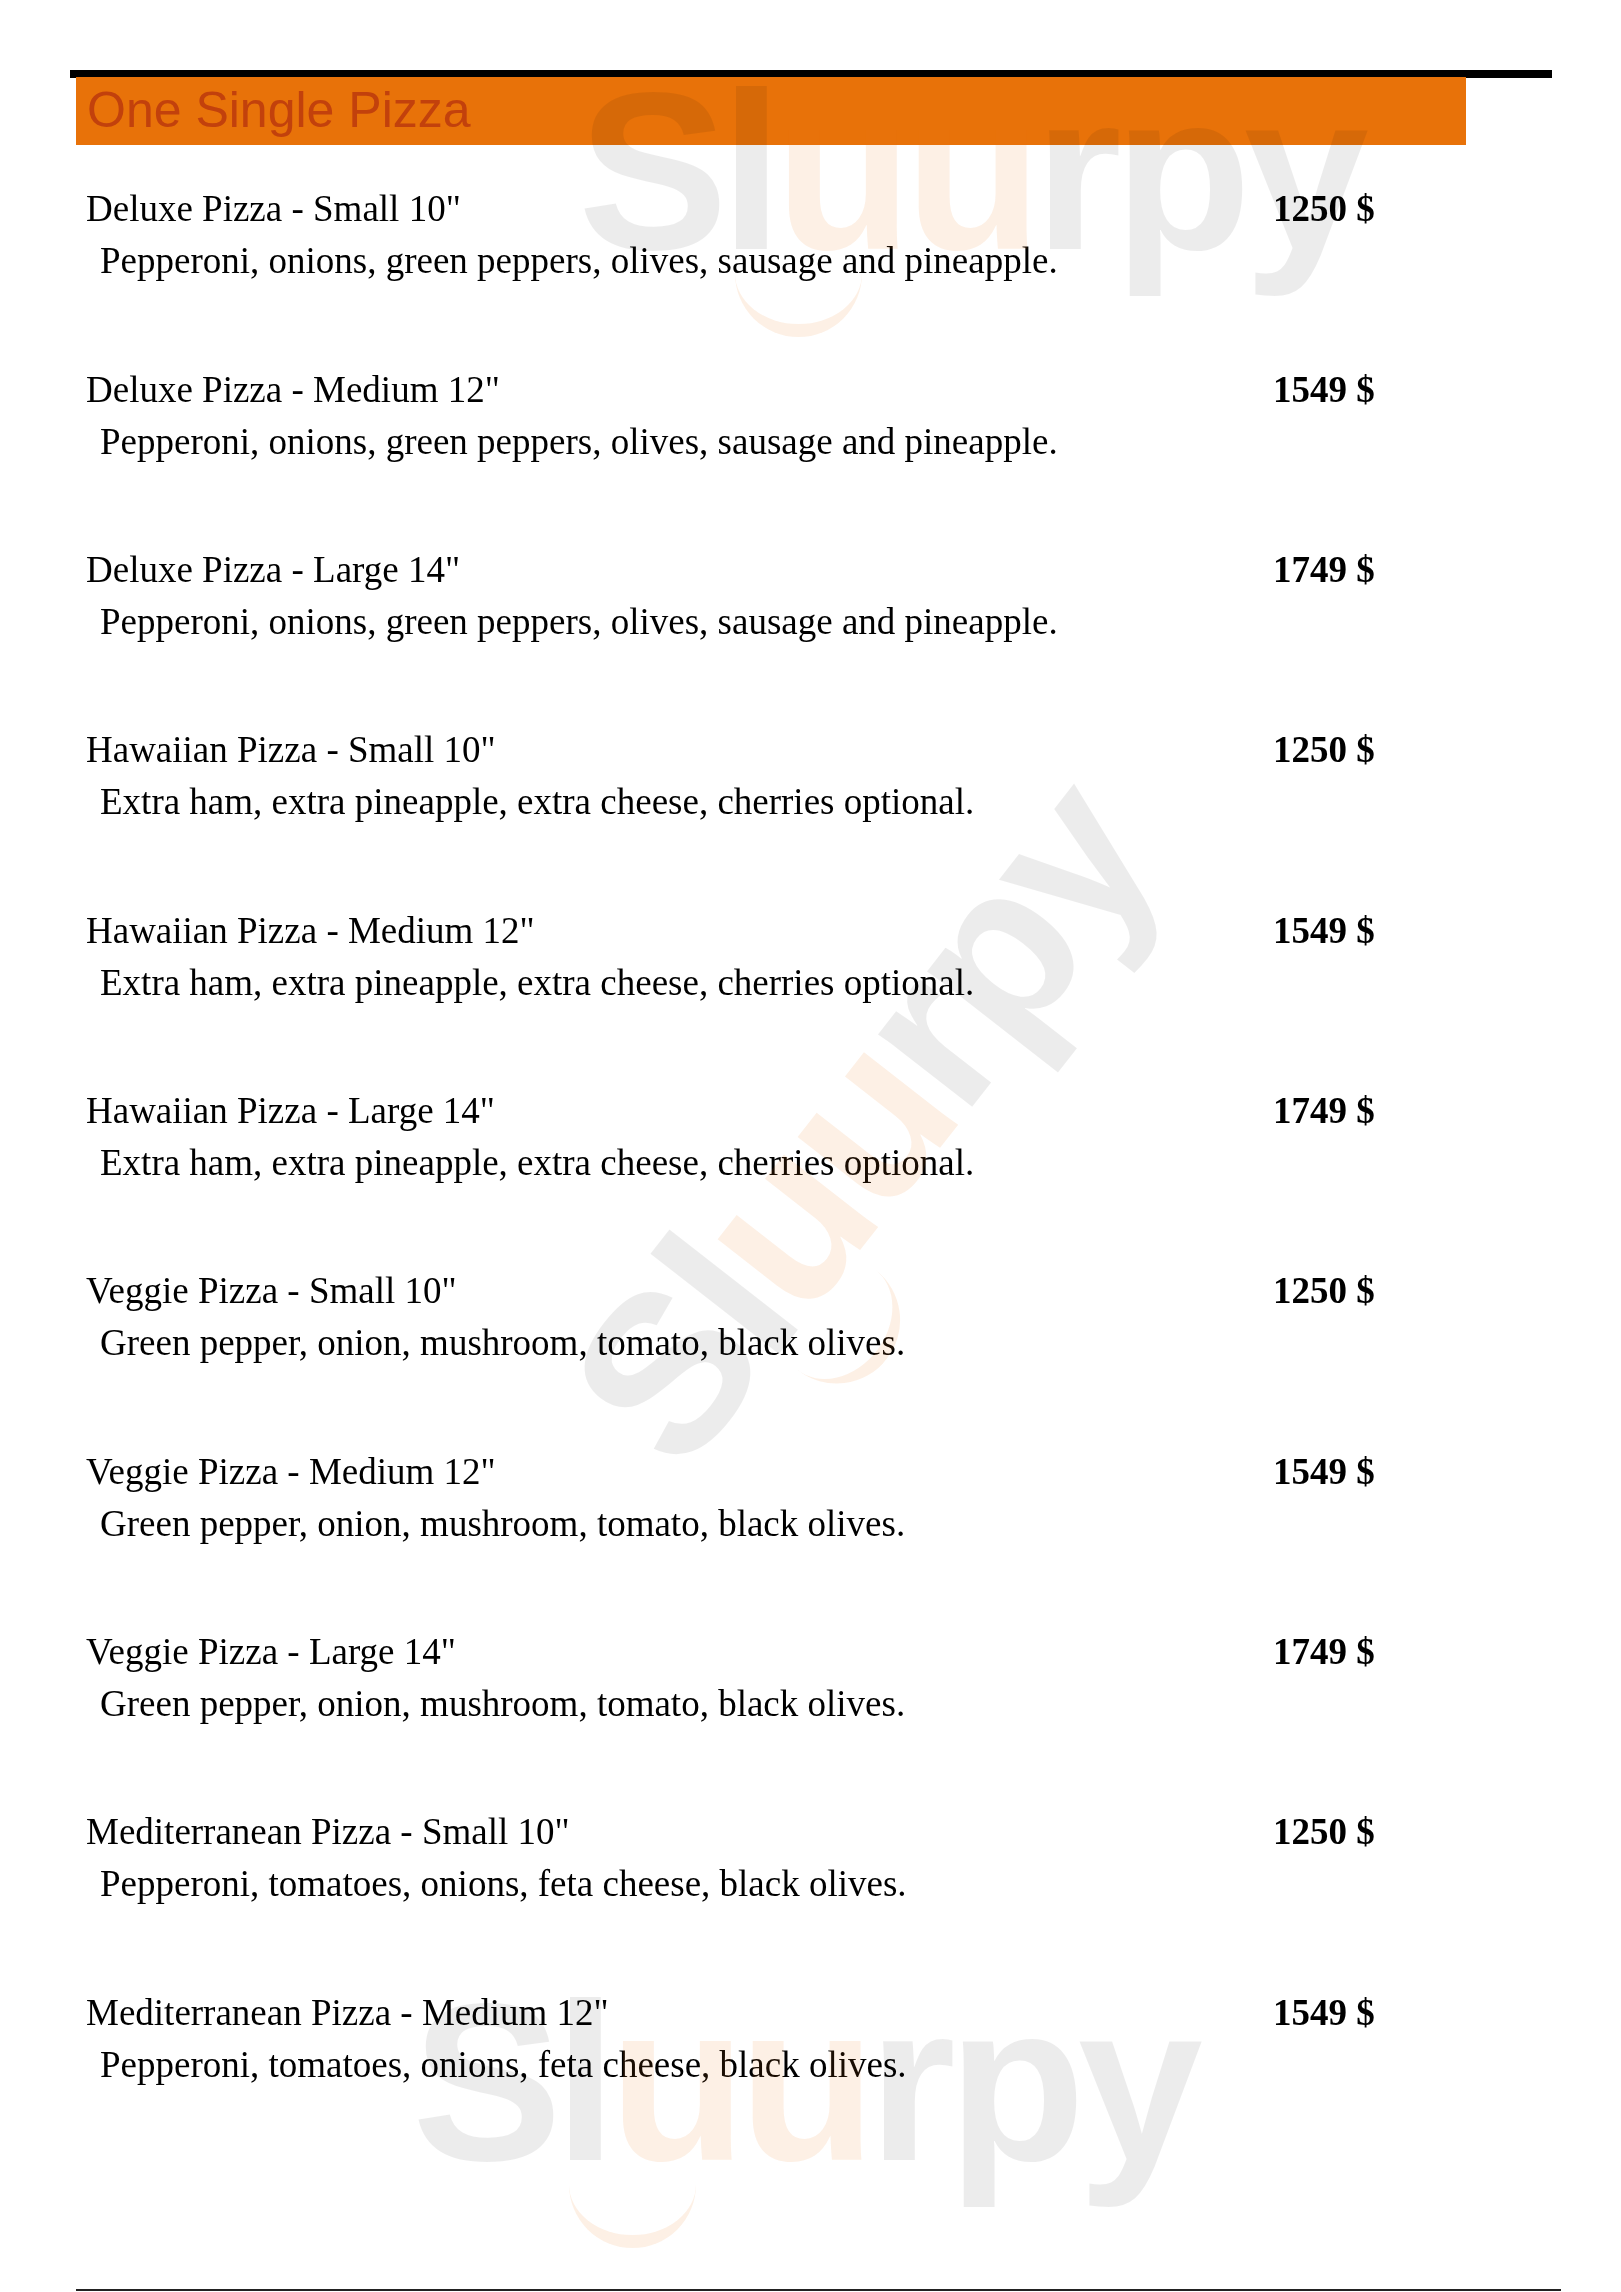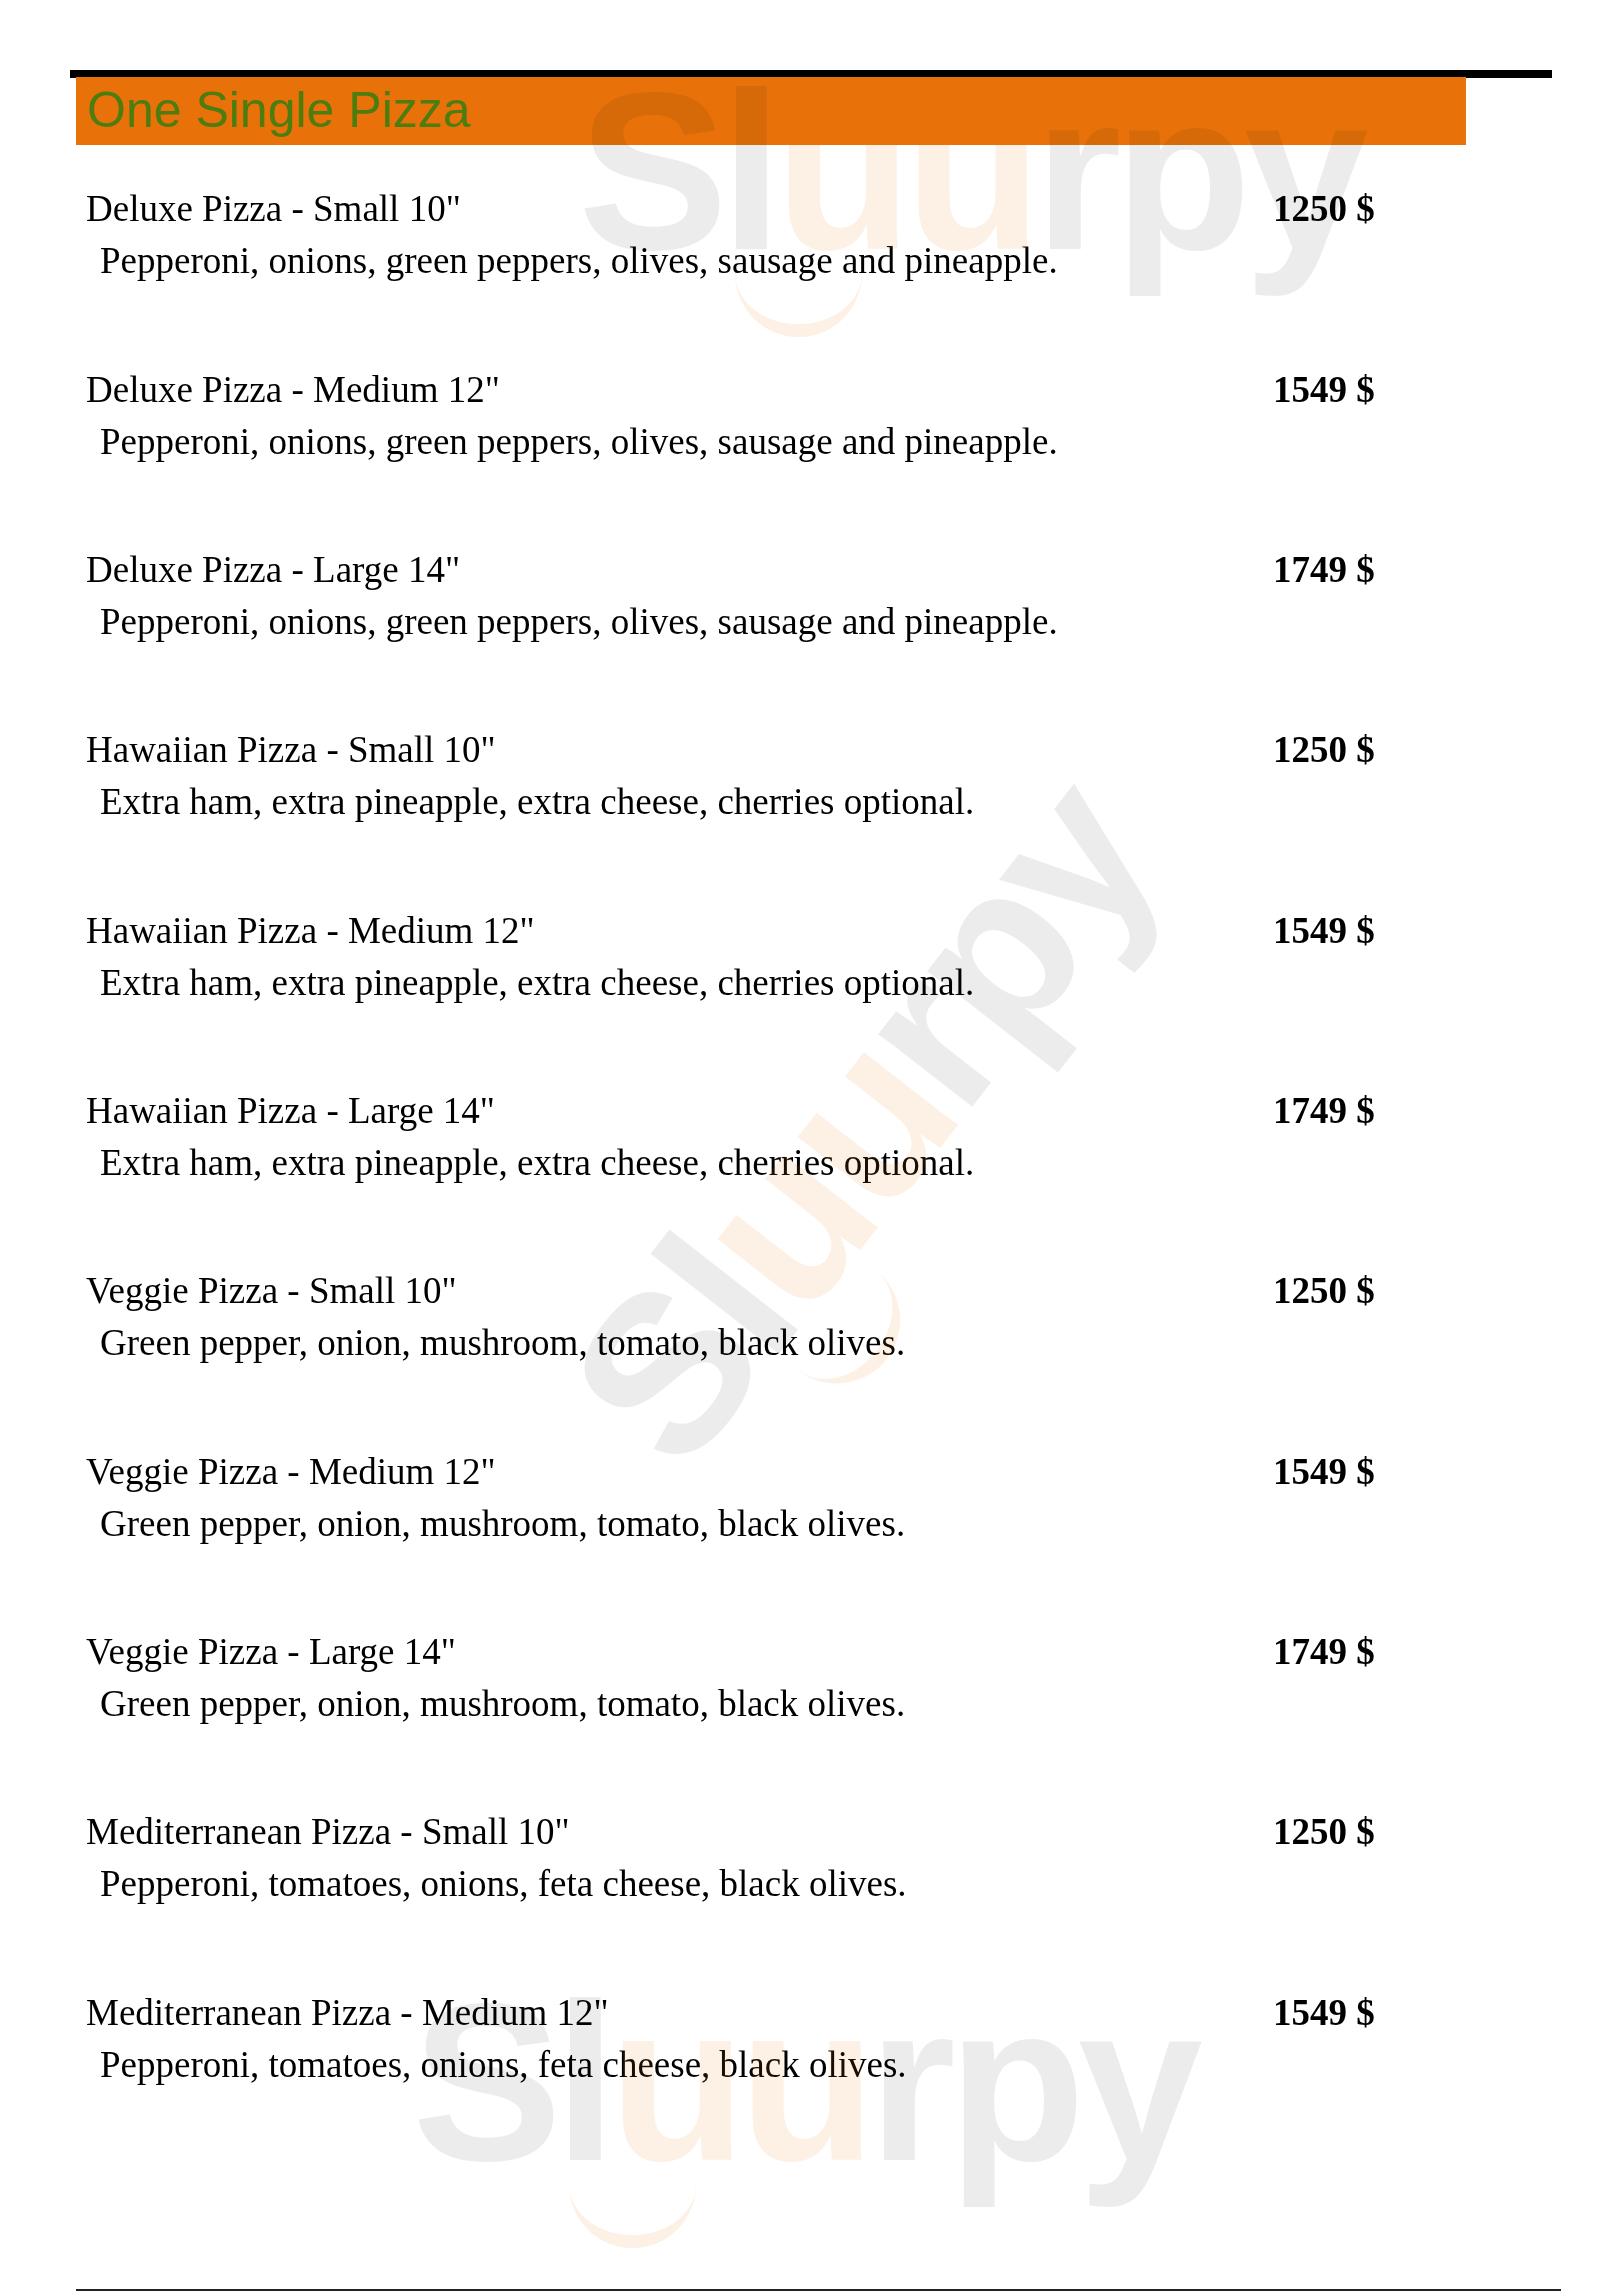--- a/index.html
+++ b/index.html
@@ -12,21 +12,21 @@
     .top-rule {
       position:absolute; left:70px; top:70px; width:1482px; height:7.8px; background:#000;
     }
     .section-bar {
       position:absolute; left:76px; top:77px; width:1390px; height:68px;
       background:#E87209;
     }
     .section-title {
       position:absolute; left:87px; top:79px;
       font-family:"Liberation Sans","DejaVu Sans",sans-serif;
-      font-size:50px; line-height:63px; color:#4d7c0f; white-space:nowrap;
+      font-size:50px; line-height:63px; color:#c2410c; white-space:nowrap;
     }
     .item { position:absolute; left:0; width:1621px; height:118px; }
     .item-name, .item-desc, .item-price {
       position:absolute; font-size:37px; line-height:43px; white-space:nowrap;
     }
     .item-name { left:86px; top:0; }
     .item-desc { left:100px; top:52px; }
     .item-price { left:1273px; top:0;font-weight:bold; }
     .bottom-rule {
       position:absolute; left:76px; top:2289px; width:1485px; height:2px; background:#222;

